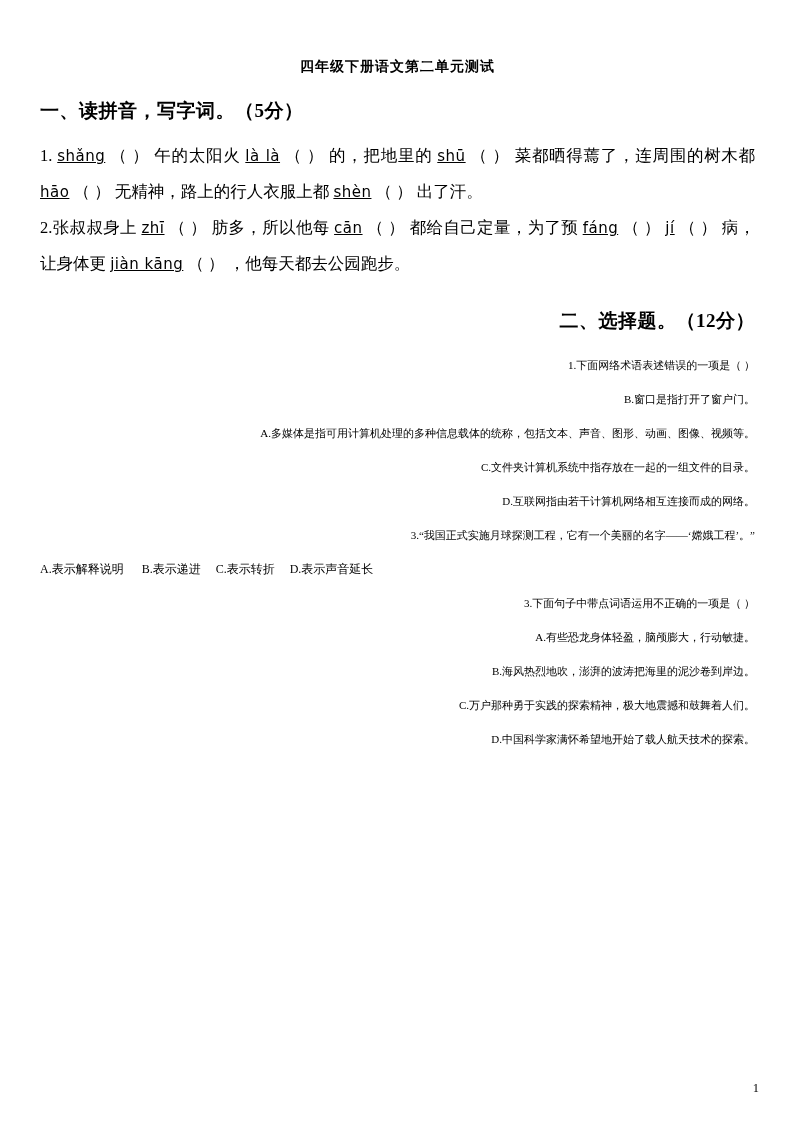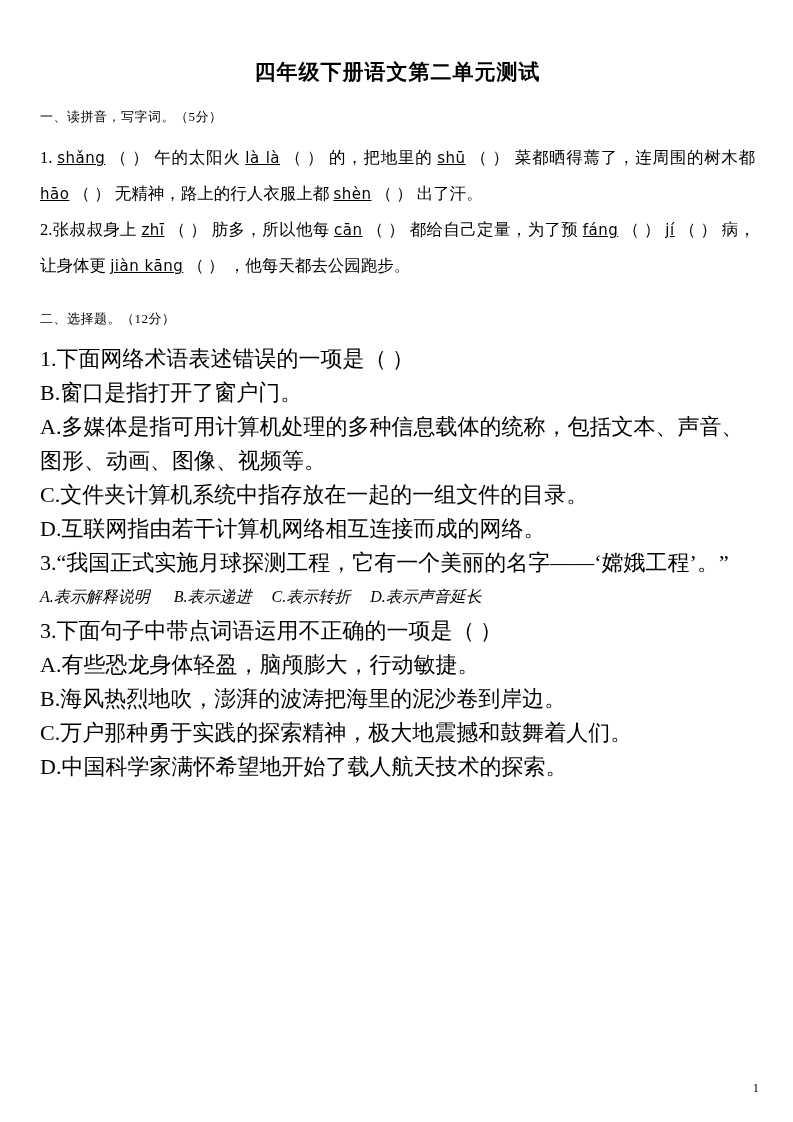--- a/index.html
+++ b/index.html
@@ -17,59 +17,60 @@
     overflow: hidden;
   }
   .page {
     width: 793px;
     height: 1122px;
     padding: 46px 38px 30px 40px;
     position: relative;
   }
   .doc-title {
     text-align: center;
-    font-size: 21px;
+    font-size: 14px;
     font-weight: bold;
     letter-spacing: 1px;
     margin: 12px 0 22px 0;
     font-family: "Liberation Serif", "DejaVu Serif", serif;
   }
   .section-head {
-    font-size: 13px;
-    font-weight: normal;
+    font-size: 19px;
+    font-weight: bold;
     margin: 0 0 14px 0;
     letter-spacing: 0.5px;
   }
   .section-head.second {
     margin-top: 26px;
+    text-align: right;
   }
   .para {
     font-size: 16.5px;
     line-height: 36px;
     margin: 0 0 0 0;
     text-align: justify;
   }
   .py {
     font-family: "DejaVu Sans", sans-serif;
     font-size: 15px;
     letter-spacing: 0.5px;
     text-decoration: underline;
   }
   .blank {
     letter-spacing: 0;
   }
   .choice {
-    font-size: 22px;
+    font-size: 11px;
     line-height: 34px;
+    text-align: right;
   }
   .choice-row {
-    font-size: 16px;
+    font-size: 12px;
     line-height: 34px;
     white-space: pre;
-    font-style: italic;
   }
   .q-block {
     margin-bottom: 0px;
   }
   .page-number {
     position: absolute;
     right: 34px;
     bottom: 26px;
     font-size: 12.5px;
     font-family: "Liberation Serif", serif;

